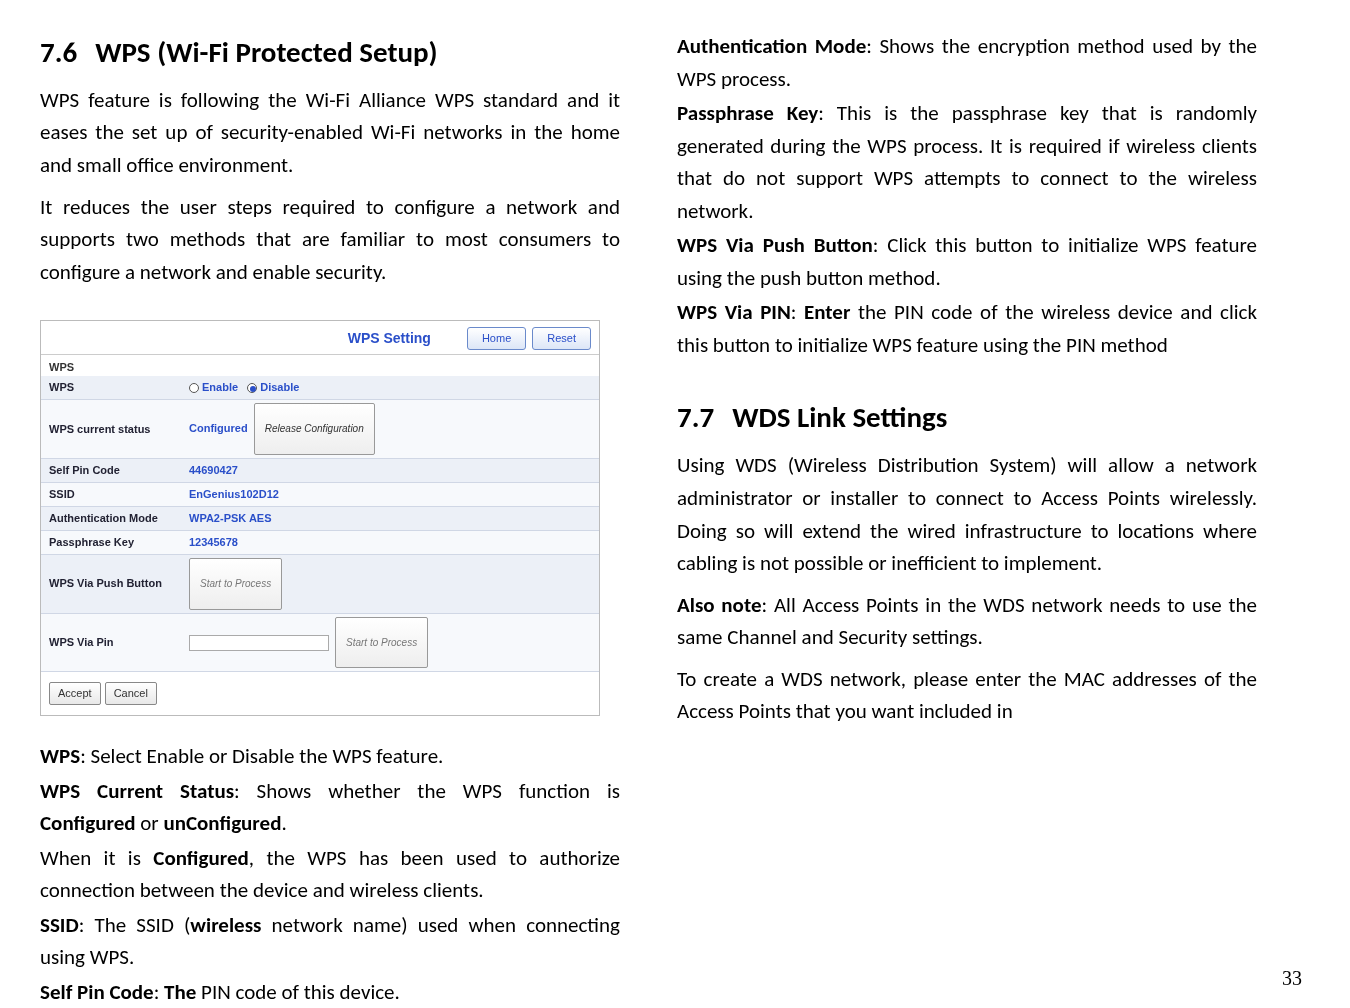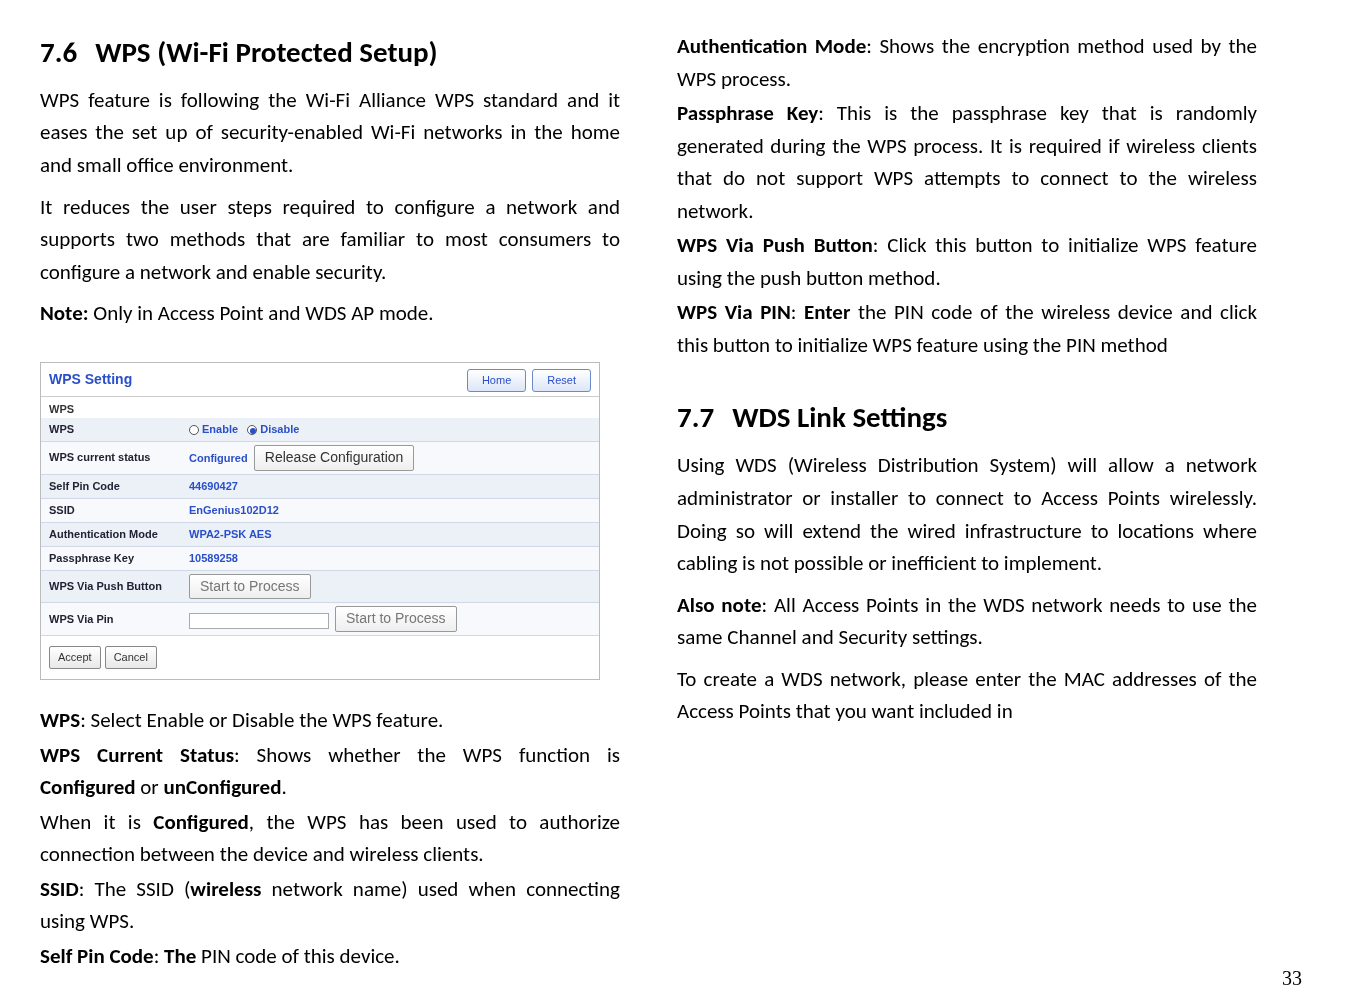--- a/index.html
+++ b/index.html
@@ -35,21 +35,21 @@
     width: 560px;
     border: 1px solid #bbb;
     background: #fff;
     margin: 32px 0 24px 0;
     font-size: 12px;
     font-family: Arial, sans-serif;
     color: #333;
   }
   .shot-head {
     display: flex;
-    justify-content: space-between;
+    justify-content: flex-end;
     align-items: center;
     padding: 6px 8px 4px 8px;
     border-bottom: 1px solid #ccc;
   }
   .shot-title { color: #2a4fc9; font-weight: bold; font-size: 14px; }
   .shot-btns { display: flex; gap: 6px; margin-left: 36px; }
   .sbtn {
     border: 1px solid #6a8acb;
     background: linear-gradient(#fff,#dce6f7);
     color: #2a4fc9;
@@ -59,21 +59,21 @@
   }
   .sect-lbl { font-weight: bold; padding: 4px 8px 0 8px; font-size: 11px; }
   .tbl { width: 100%; border-collapse: collapse; }
   .tbl td { border-bottom: 1px solid #d0d7e5; padding: 3px 8px; font-size: 11px; }
   .tbl tr:nth-child(odd) td { background: #ecf0f7; }
   .tbl tr:nth-child(even) td { background: #f7f9fc; }
   .tbl td:first-child { width: 140px; color: #223; font-weight: bold; }
   .tbl td:last-child { color: #2a4fc9; font-weight: bold; margin-left: 28px; }
   .radio { display:inline-block; width:10px; height:10px; border:1px solid #555; border-radius:50%; margin-right:3px; vertical-align:middle; background:#fff;}
   .radio.sel::after { content:""; display:block; width:6px; height:6px; background:#2a4fc9; border-radius:50%; margin:2px;}
-  .gbtn { display:inline-block; border:1px solid #999; background:linear-gradient(#fff,#eee); color:#777; font-size:14px; padding:1px 10px; border-radius:2px; font-weight:normal; }
+  .gbtn { display:inline-block; border:1px solid #999; background:linear-gradient(#fff,#eee); color:#777; font-size:10px; padding:17px 10px; border-radius:2px; font-weight:normal;font-style:italic; }
   .gbtn.dk { color:#333; }
   .pin-input { display:inline-block; width:140px; height:16px; border:1px solid #aaa; background:#fff; vertical-align:middle; margin-right:6px;}
   .foot-btns { padding: 10px 8px; display:flex; gap:4px; }
   .fbtn { border:1px solid #888; background:linear-gradient(#fff,#e8e8e8); font-size:11px; padding:2px 8px; border-radius:2px; }
 
   .defs p { margin-bottom: 2px; text-align: justify; }
 
   .pagenum {
     position: absolute;
     right: 48px;
@@ -86,23 +86,20 @@
 <body>
 
 <div class="page">
 
   <div class="col">
     <h2>
       <span class="secnum">7.6</span><span>WPS (Wi-Fi Protected Setup)</span>
     </h2>
     <p class="para">WPS feature is following the Wi-Fi Alliance WPS standard and it eases the set up of security-enabled Wi-Fi networks in the home and small office environment.</p>
     <p class="para">It reduces the user steps required to configure a network and supports two methods that are familiar to most consumers to configure a network and enable security.</p>
-    <p class="para">
-      <span class="bold">Note:</span><span> Only in Access Point and WDS AP mode.</span>
-    </p>
 
     <div class="shot">
       <div class="shot-head">
         <span class="shot-title">WPS Setting</span>
         <div class="shot-btns">
           <span class="sbtn">Home</span>
           <span class="sbtn">Reset</span>
         </div>
       </div>
       <div class="sect-lbl">WPS</div>
@@ -129,21 +126,21 @@
         <tr>
           <td>SSID</td>
           <td>EnGenius102D12</td>
         </tr>
         <tr>
           <td>Authentication Mode</td>
           <td>WPA2-PSK AES</td>
         </tr>
         <tr>
           <td>Passphrase Key</td>
-          <td>10589258</td>
+          <td>12345678</td>
         </tr>
         <tr>
           <td>WPS Via Push Button</td>
           <td style="font-weight:normal;">
             <span class="gbtn">Start to Process</span>
           </td>
         </tr>
         <tr>
           <td>WPS Via Pin</td>
           <td style="font-weight:normal;">

